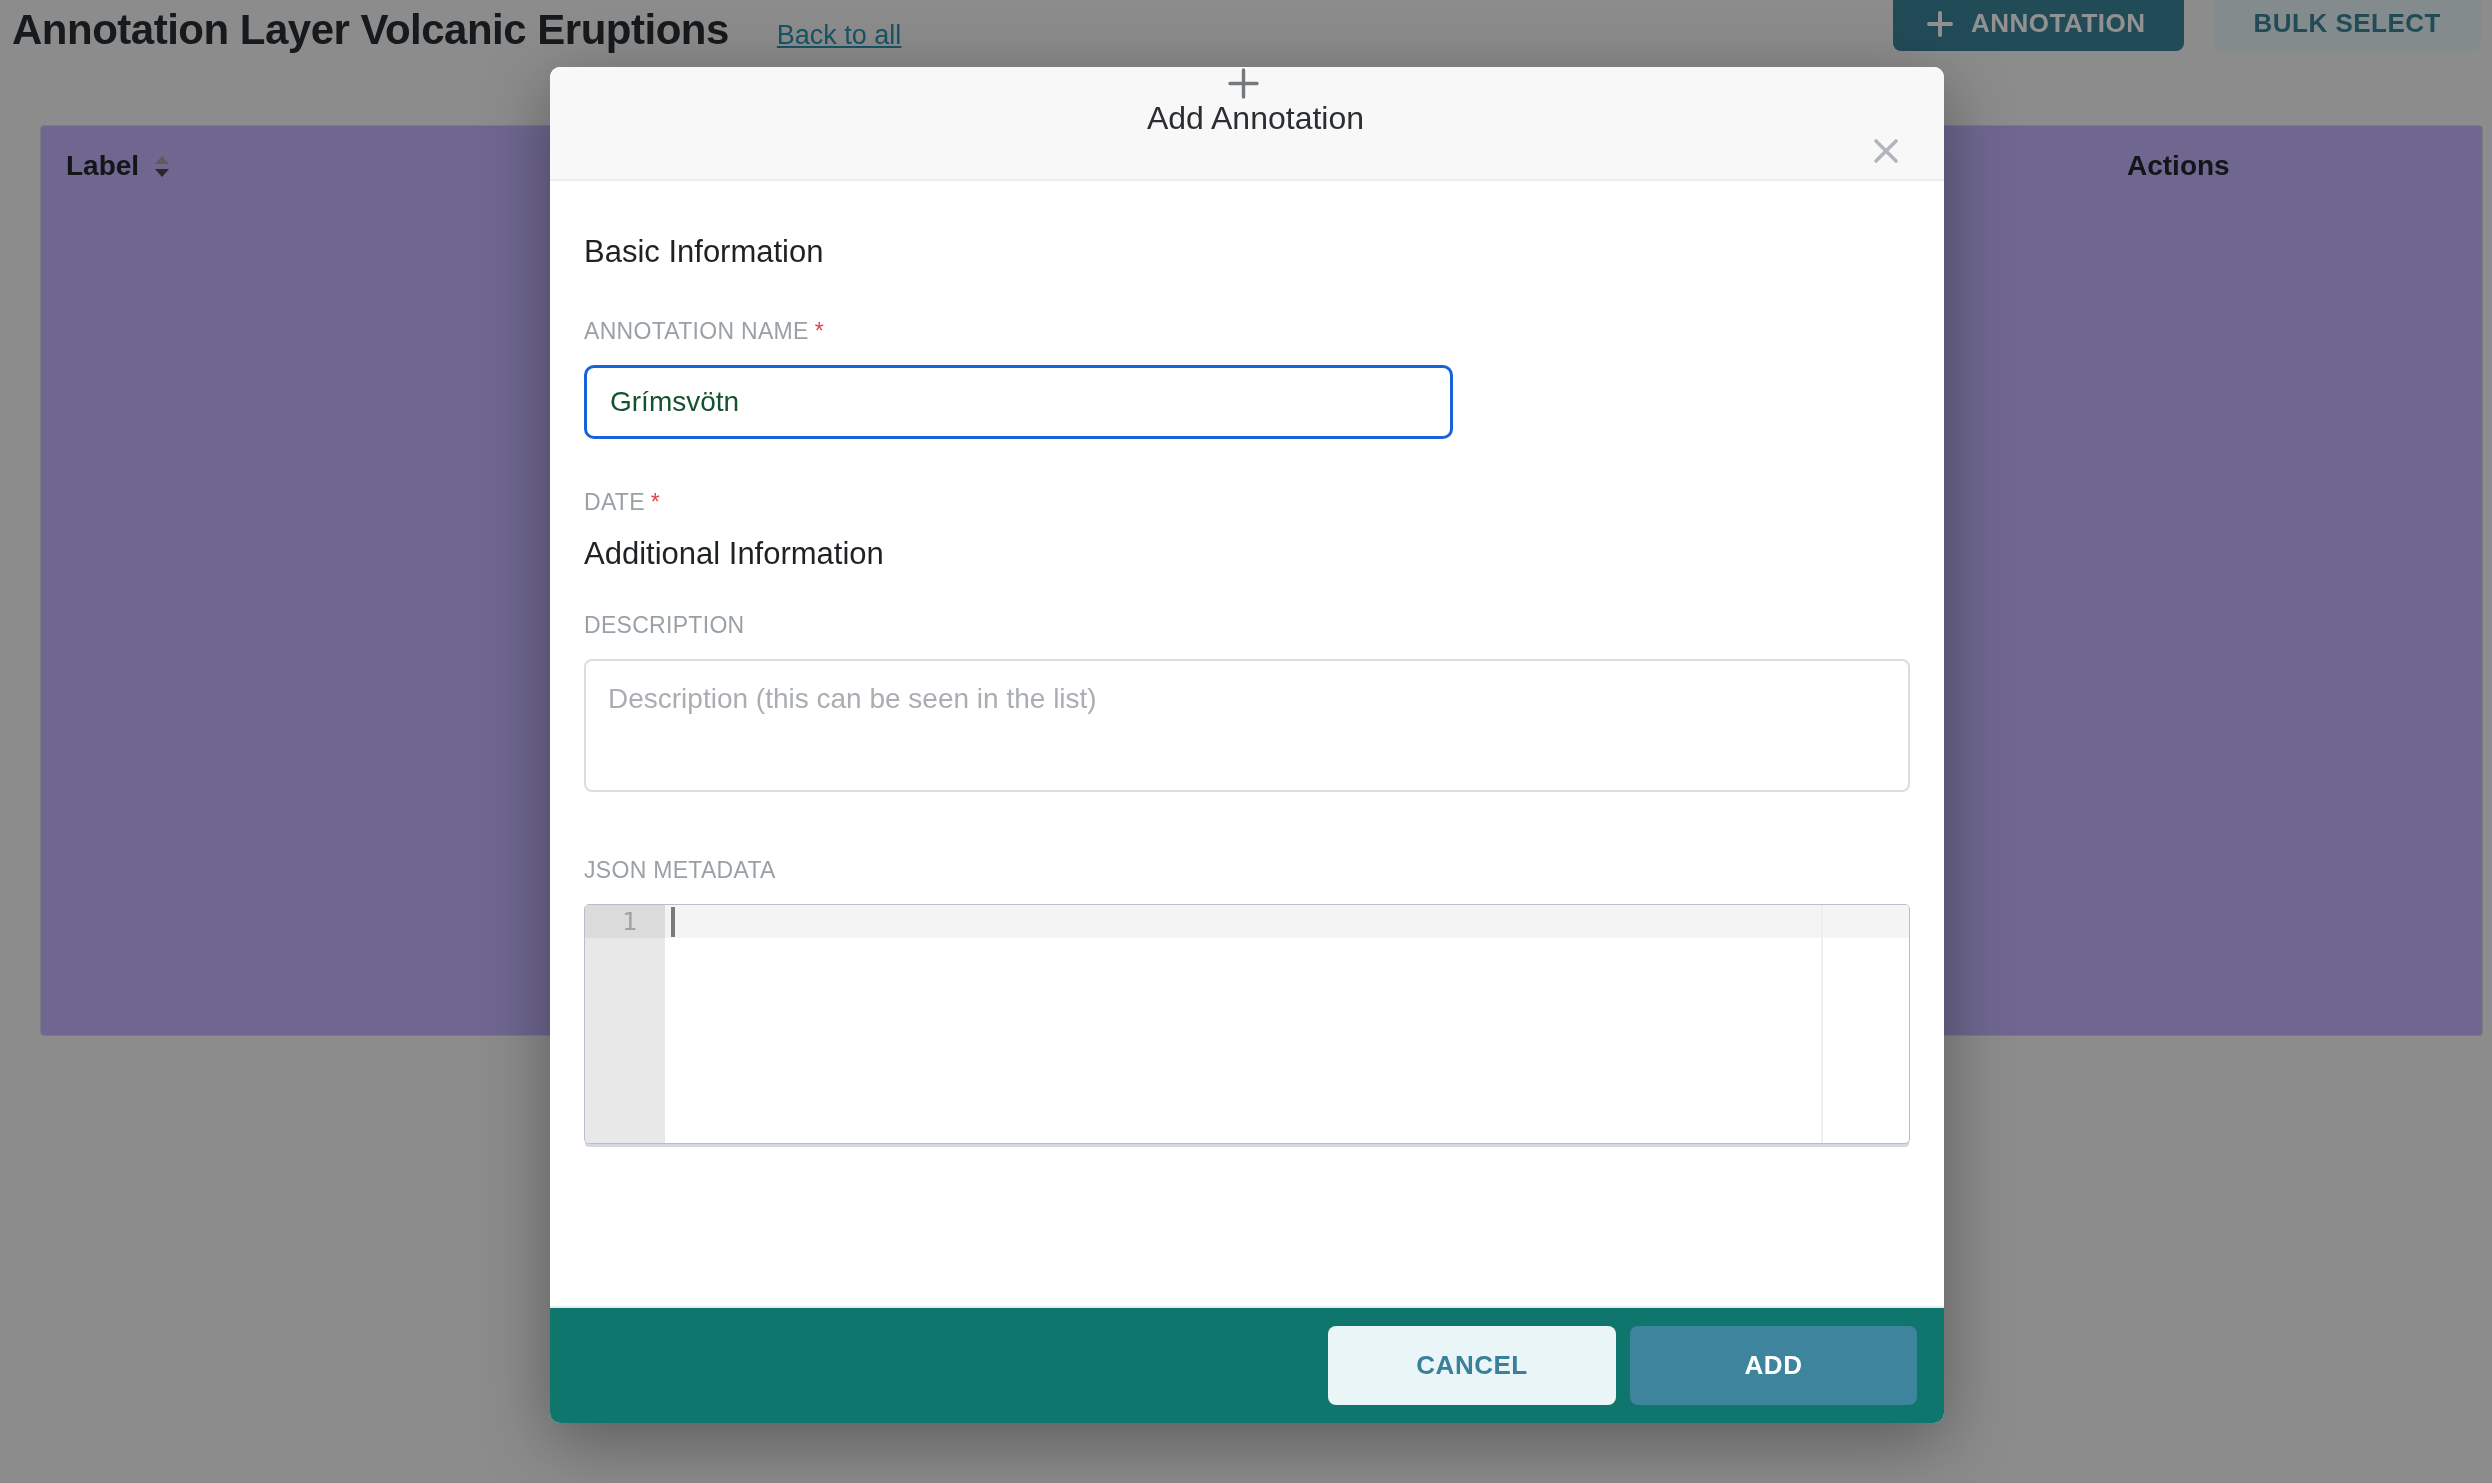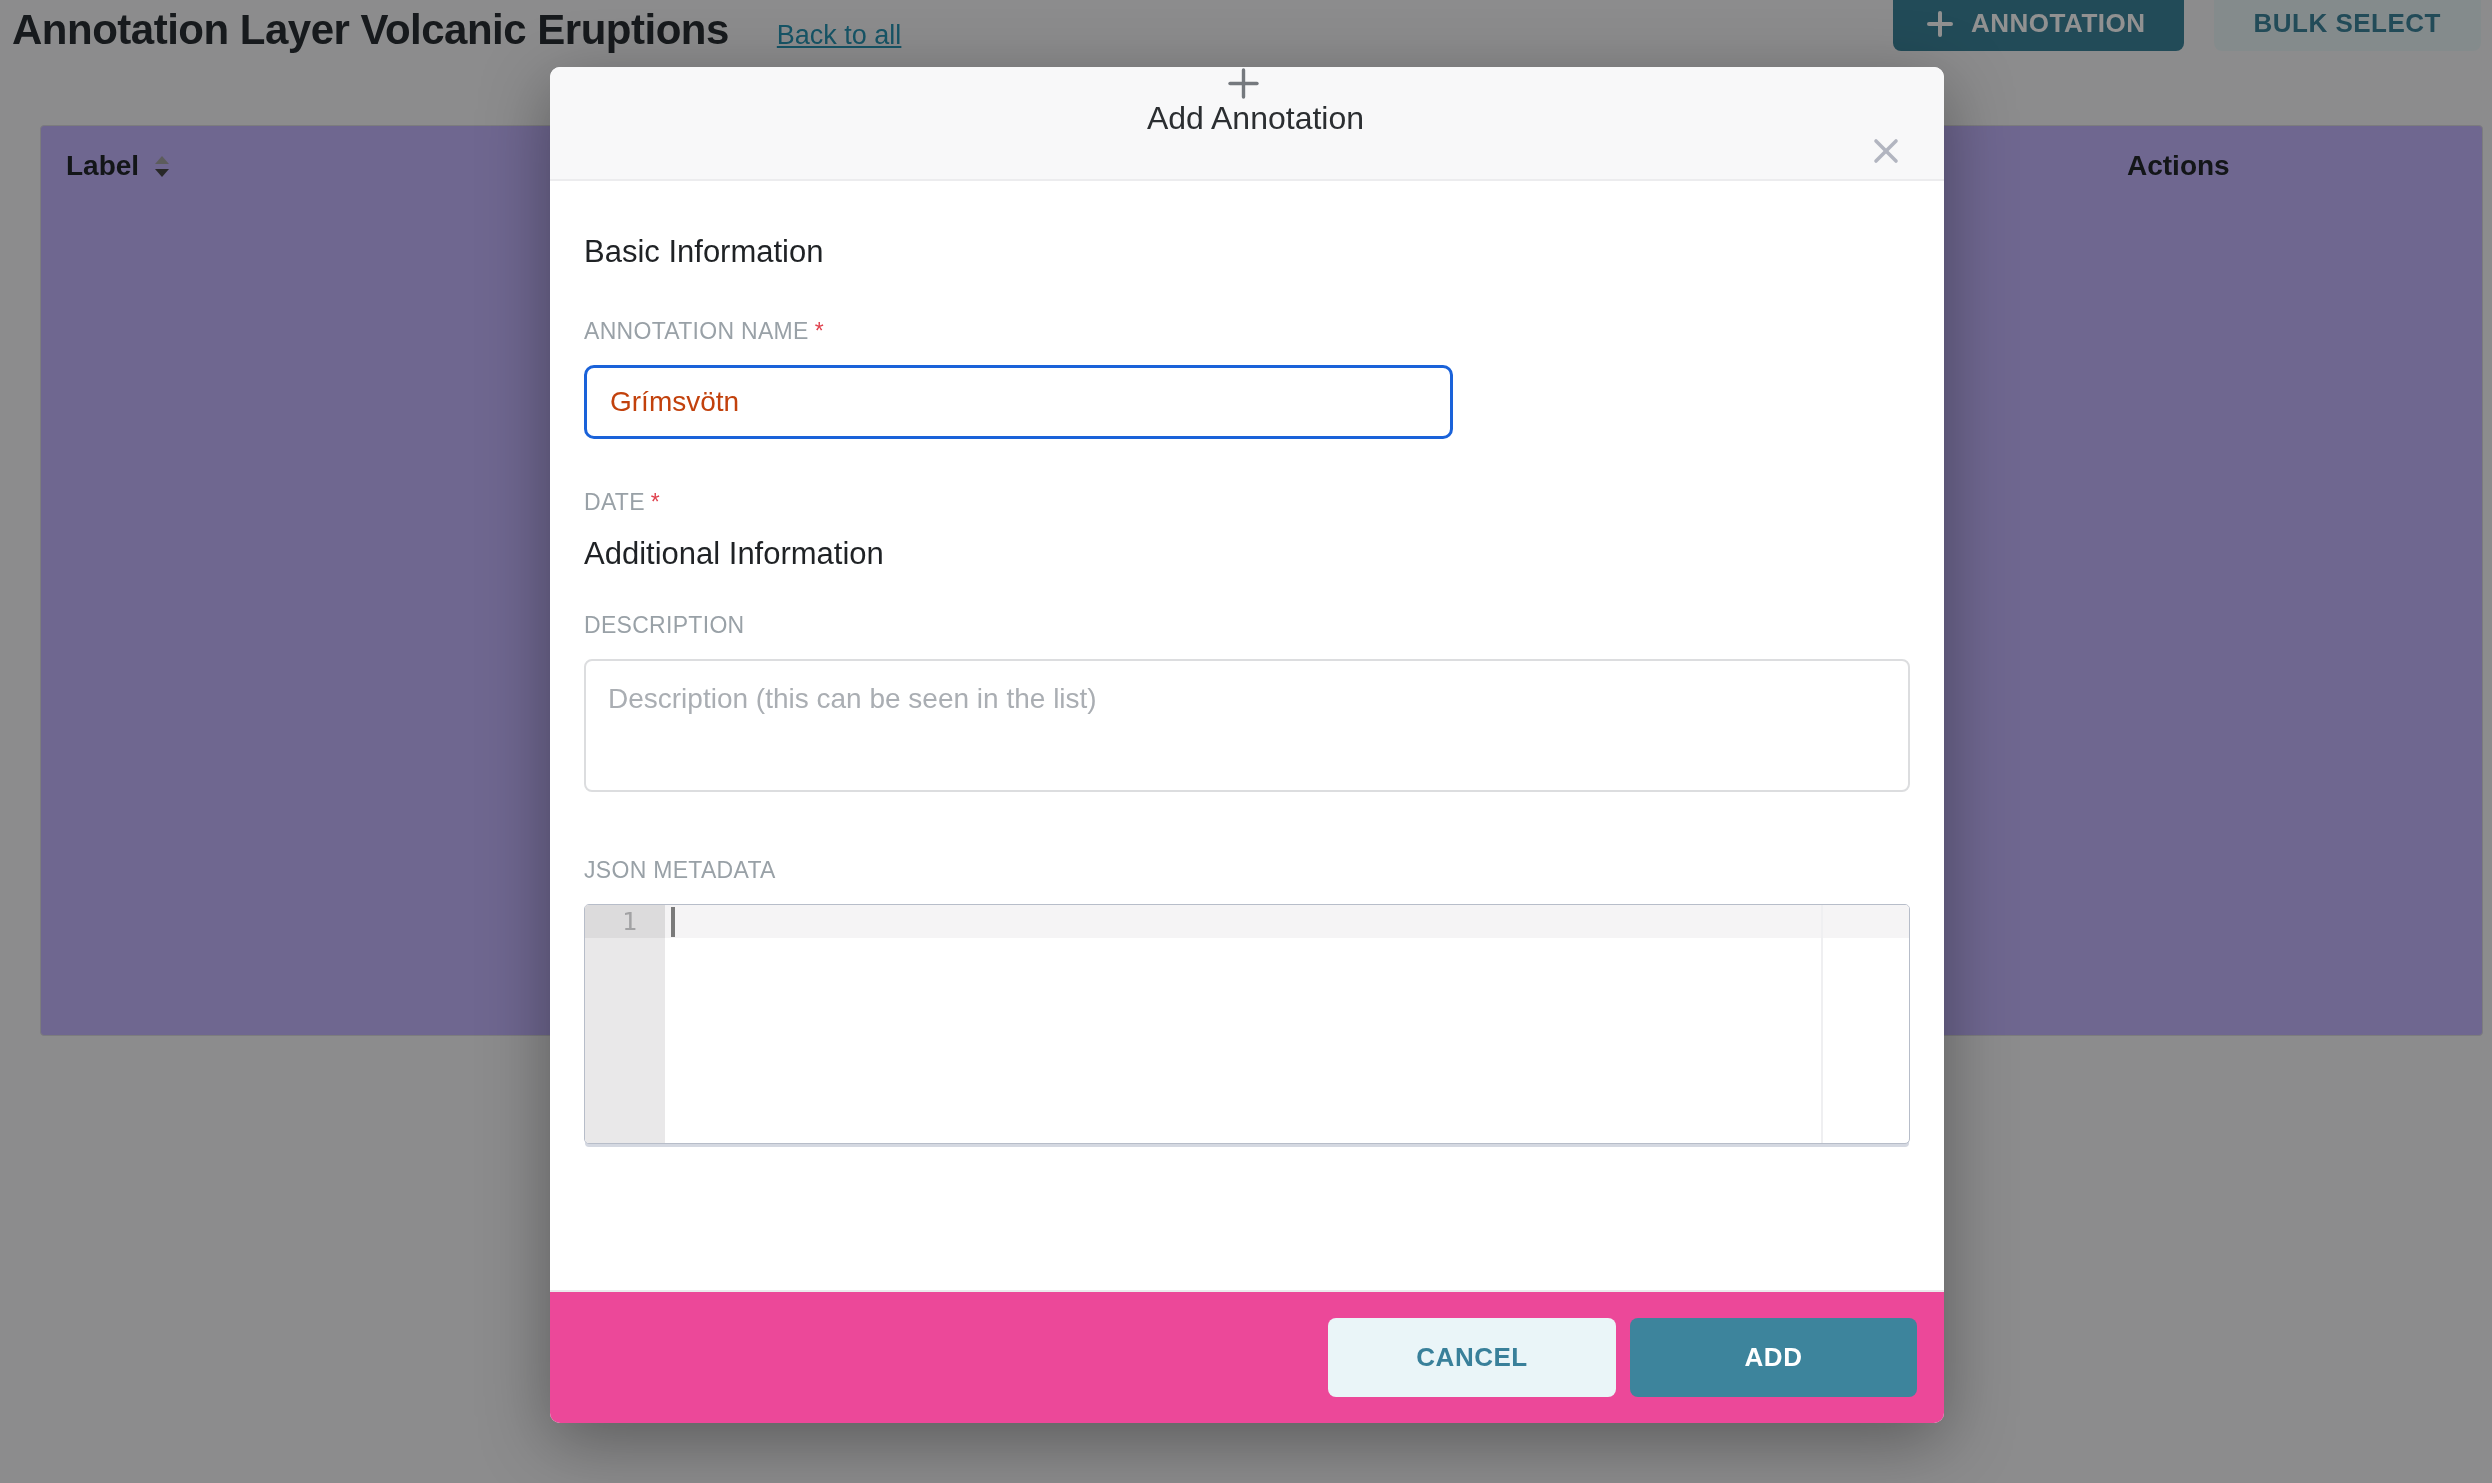--- a/index.html
+++ b/index.html
@@ -93,21 +93,21 @@
   .sec-additional { margin:10px 0 40px; }
 
   .field-label {
     display:block; font-size:23px; font-weight:400; color:#99a1a7;
     letter-spacing:0.3px; margin-bottom:20px;
   }
   .req { color:#e0434f; margin-left:6px; font-size:23px; }
 
   .name-input {
     width:869px; height:74px; border:3px solid #1a62d9; border-radius:10px;
-    font-family:inherit; font-size:28px; color:#c2410c; padding:0 23px;
+    font-family:inherit; font-size:28px; color:#14532d; padding:0 23px;
     outline:none; margin-bottom:50px; display:block; background:#fff;
   }
 
   .date-box {
     width:805px; height:61px; border:2px solid #dbdcde; border-radius:8px;
     display:flex; align-items:center; padding:0 25px; margin-bottom:48px;
     background:#fff; cursor:pointer;
   }
   .date-val { font-size:28px; color:#212529; white-space:nowrap; }
   .date-start { width:339px; }
@@ -138,22 +138,22 @@
     position:absolute; left:80px; right:0; top:0; height:33px; background:#f5f4f5;
   }
   .editor-cursor {
     position:absolute; left:86px; top:2px; width:4px; height:30px; background:#7a7a7a;
   }
   .print-margin {
     position:absolute; left:1236px; top:0; bottom:0; width:2px; background:#efeff1;
   }
 
   .modal-footer {
-    position:absolute; left:0; right:0; bottom:0; height:133px;
-    border-top:2px solid #eaeaec; border-radius:0 0 10px 10px; background:#ec4899;
+    position:absolute; left:0; right:0; bottom:0; height:117px;
+    border-top:2px solid #eaeaec; border-radius:0 0 10px 10px; background:#0f766e;
     display:flex; align-items:center; justify-content:flex-end;
     gap:14px; padding-right:27px;
   }
   .btn-cancel {
     width:288px; height:79px; border:none; border-radius:8px;
     background:#eaf5f8; color:#39809a; font-family:inherit;
     font-size:26px; font-weight:700; letter-spacing:0.5px; cursor:pointer;
   }
   .btn-add {
     width:287px; height:79px; border:none; border-radius:8px;

